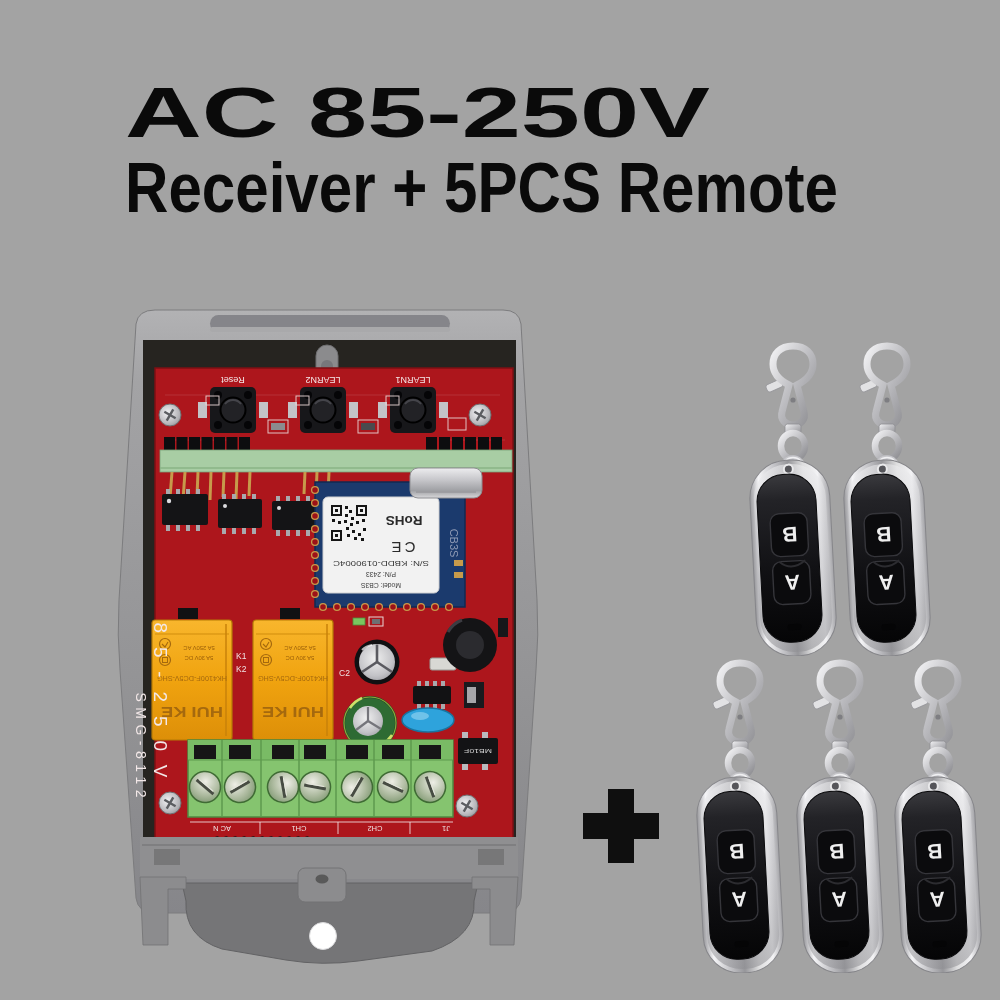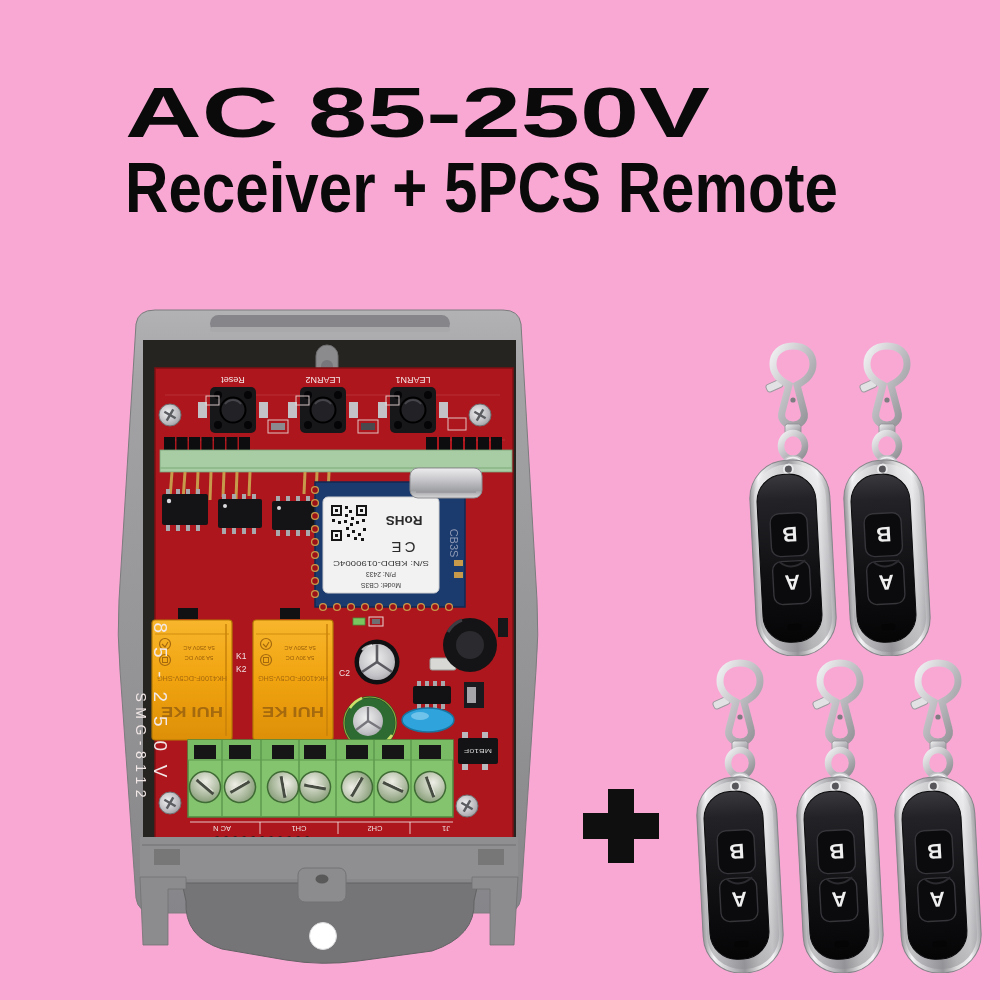--- a/index.html
+++ b/index.html
@@ -1,16 +1,16 @@
 <!DOCTYPE html>
 <html><head>
 <meta charset="utf-8">
 <style>
   html,body{margin:0;padding:0;background:#fff;}
-  #canvas{position:relative;width:1000px;height:1000px;background:#f9a8d4;overflow:hidden;
+  #canvas{position:relative;width:1000px;height:1000px;background:#a3a3a3;overflow:hidden;
           font-family:"Liberation Sans", sans-serif;}
   .abs{position:absolute;}
   svg text{font-family:"Liberation Sans", sans-serif;}
   #plus-icon .bar{position:absolute;background:#0f0f0f;}
 </style>
 </head>
 <body>
 
 <div id="canvas">
 

